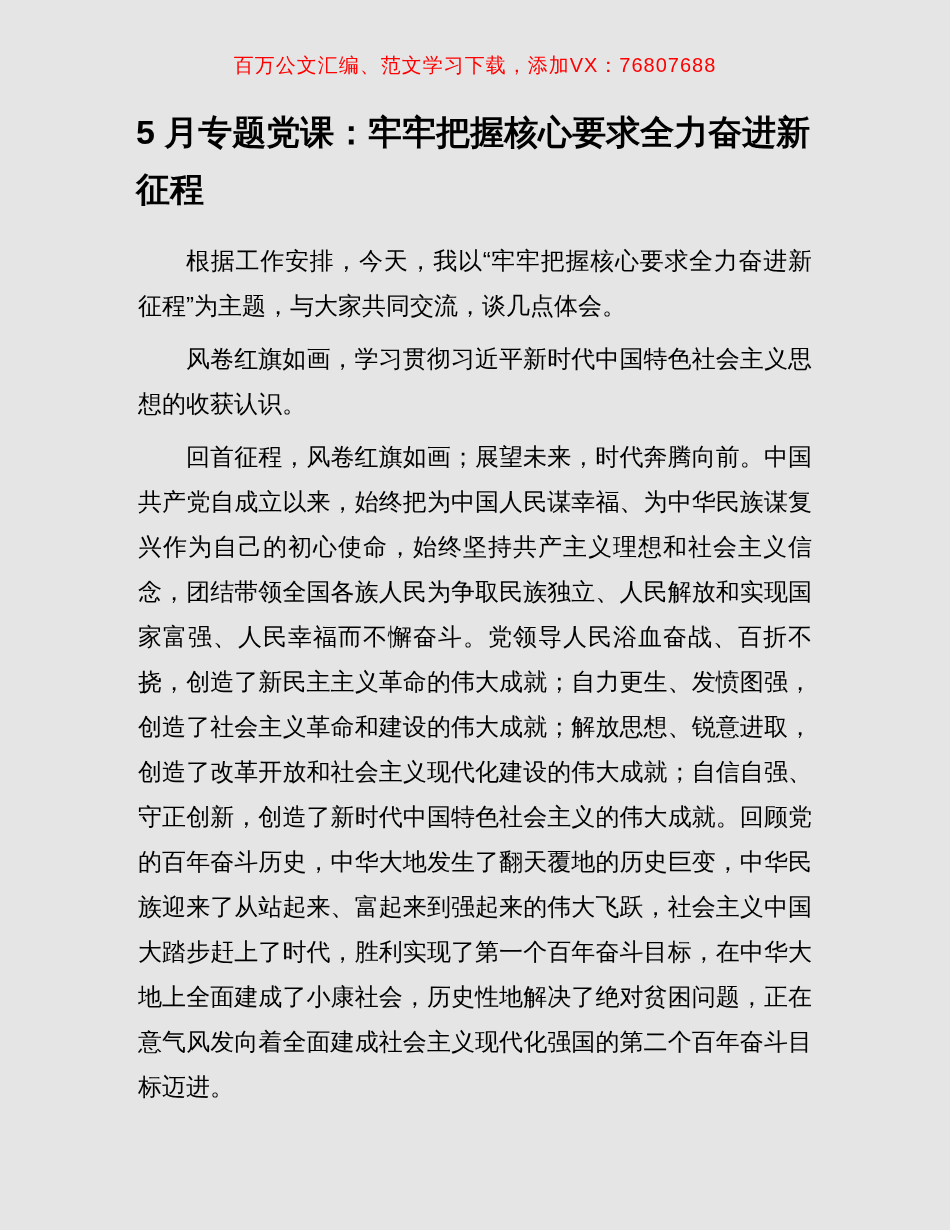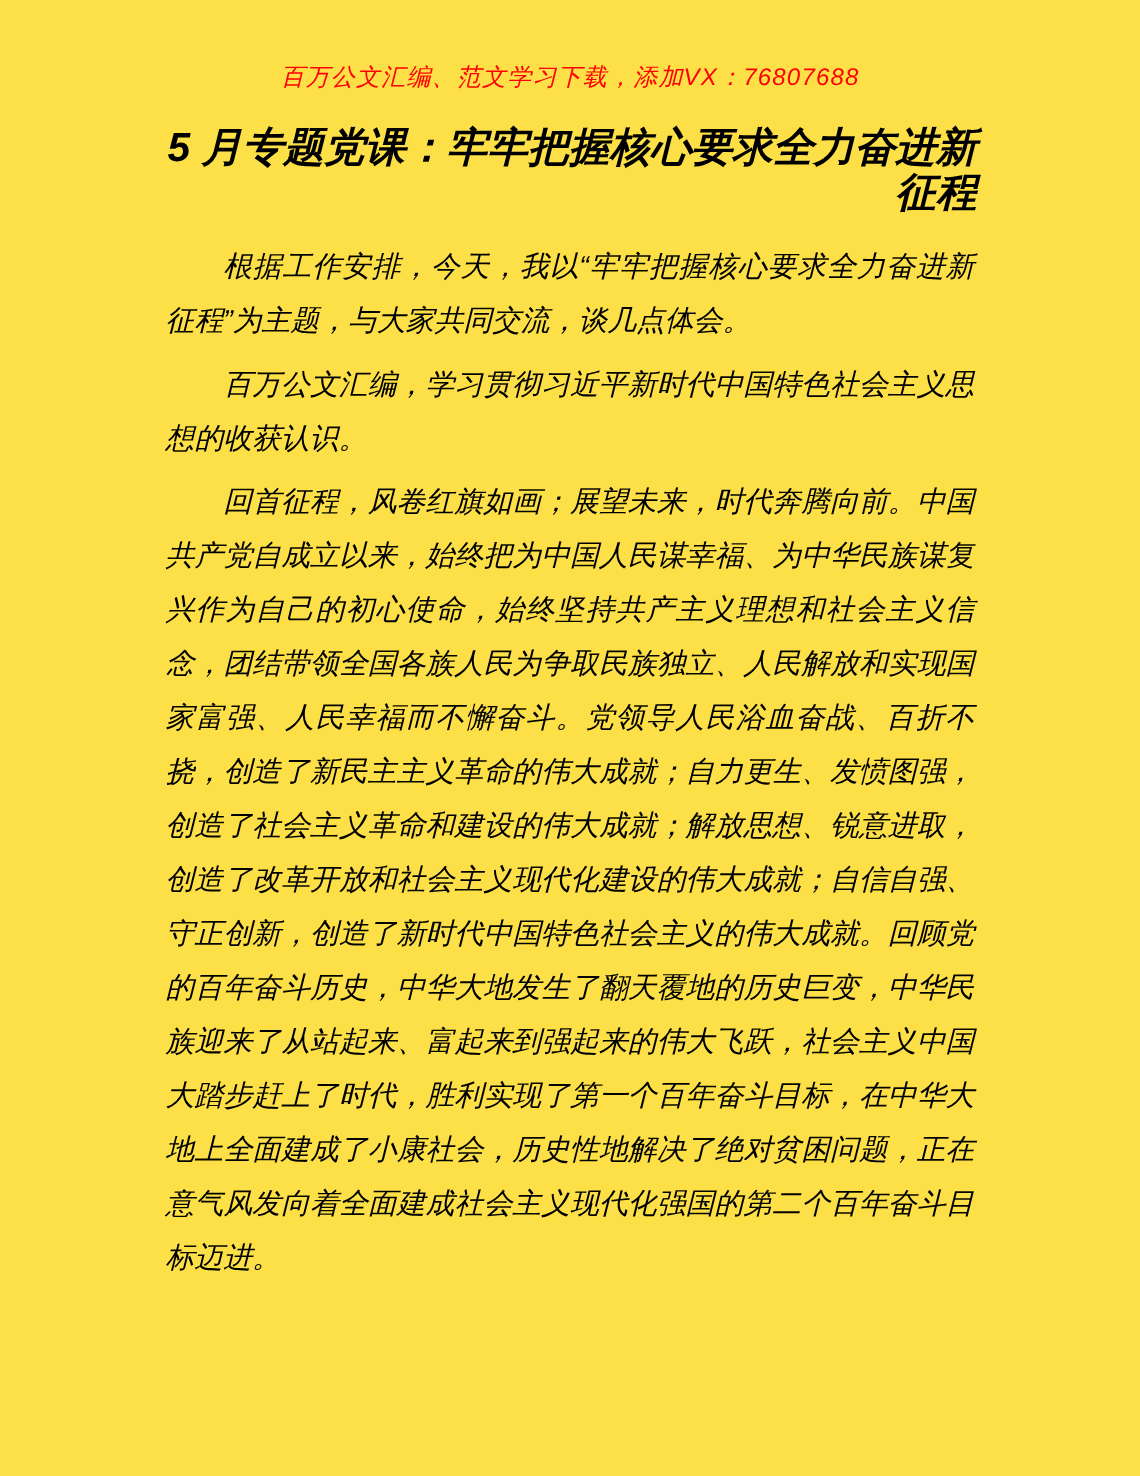--- a/index.html
+++ b/index.html
@@ -10,39 +10,38 @@
   body {
     width: 950px;
     height: 1230px;
     font-family: "Liberation Sans", "DejaVu Sans", sans-serif;
     color: #000000;
     overflow: hidden;
   }
   .page {
     width: 950px;
     height: 1230px;
-    background: #fde047;
+    background: #e5e5e5;
     box-sizing: border-box;
-    font-style: italic;
   }
   .watermark {
     padding-top: 52px;
     text-align: center;
     font-size: 20px;
     line-height: 26px;
     color: #ff0000;
     letter-spacing: 1px;
   }
   .doc-title {
     width: 678px;
     margin: 26px auto 0 auto;
     font-size: 34px;
-    line-height: 38px;
+    line-height: 57px;
     font-weight: bold;
-    text-align: right;
+    text-align: left;
     color: #000000;
   }
   .doc-body {
     width: 674px;
     margin: 20px auto 0 auto;
   }
   .doc-body p {
     margin: 0 0 8px 0;
     font-size: 24px;
     line-height: 45px;
@@ -55,16 +54,16 @@
 </head>
 <body>
 
 <div class="page">
   <div class="watermark">百万公文汇编、范文学习下载，添加VX：76807688</div>
 
   <h1 class="doc-title">5 月专题党课：牢牢把握核心要求全力奋进新征程</h1>
 
   <div class="doc-body">
       <p>根据工作安排，今天，我以“牢牢把握核心要求全力奋进新征程”为主题，与大家共同交流，谈几点体会。</p>
-      <p>百万公文汇编，学习贯彻习近平新时代中国特色社会主义思想的收获认识。</p>
+      <p>风卷红旗如画，学习贯彻习近平新时代中国特色社会主义思想的收获认识。</p>
       <p>回首征程，风卷红旗如画；展望未来，时代奔腾向前。中国共产党自成立以来，始终把为中国人民谋幸福、为中华民族谋复兴作为自己的初心使命，始终坚持共产主义理想和社会主义信念，团结带领全国各族人民为争取民族独立、人民解放和实现国家富强、人民幸福而不懈奋斗。党领导人民浴血奋战、百折不挠，创造了新民主主义革命的伟大成就；自力更生、发愤图强，创造了社会主义革命和建设的伟大成就；解放思想、锐意进取，创造了改革开放和社会主义现代化建设的伟大成就；自信自强、守正创新，创造了新时代中国特色社会主义的伟大成就。回顾党的百年奋斗历史，中华大地发生了翻天覆地的历史巨变，中华民族迎来了从站起来、富起来到强起来的伟大飞跃，社会主义中国大踏步赶上了时代，胜利实现了第一个百年奋斗目标，在中华大地上全面建成了小康社会，历史性地解决了绝对贫困问题，正在意气风发向着全面建成社会主义现代化强国的第二个百年奋斗目标迈进。</p>
     </div>
 </div>
 
 </body></html>

